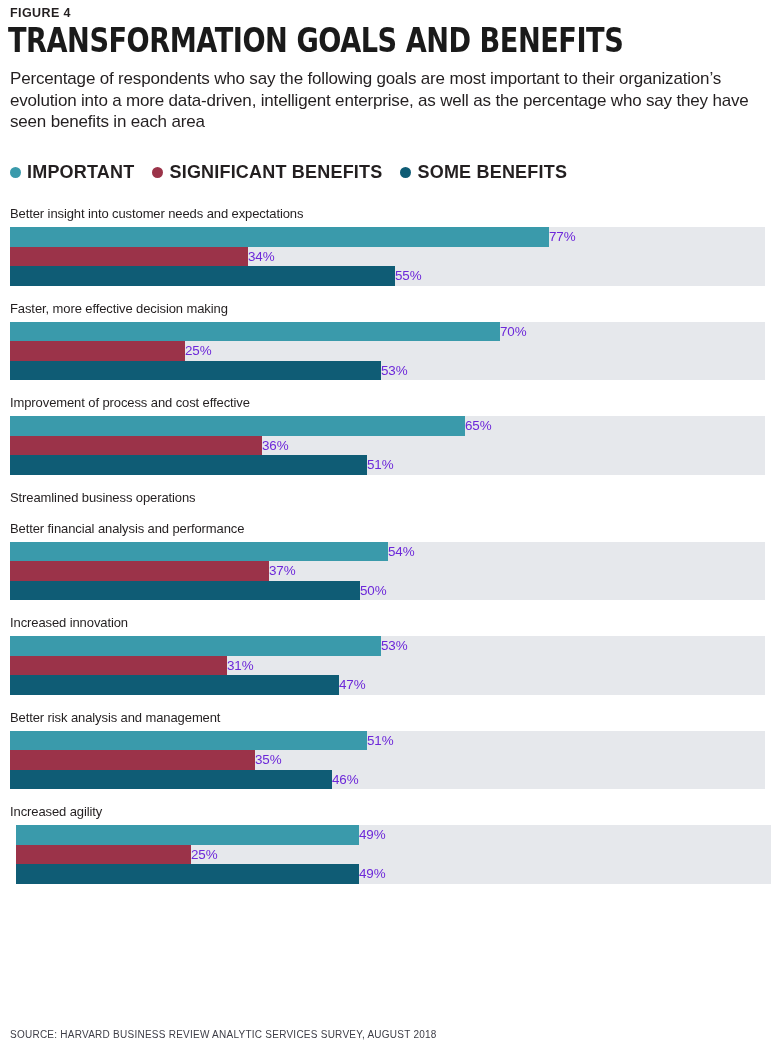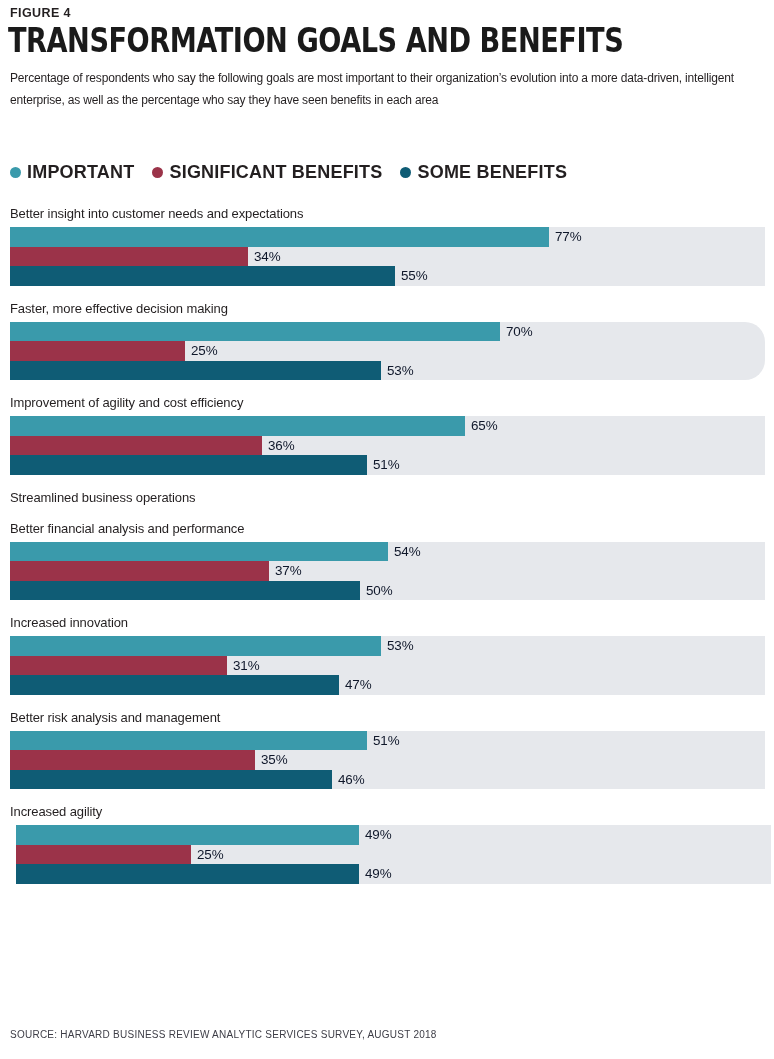--- a/index.html
+++ b/index.html
@@ -49,21 +49,21 @@
     transform: scaleX(0.80);
     transform-origin: left top;
     white-space: nowrap;
   }
 
   .subtitle {
     position: absolute;
     left: 10px;
     top: 68px;
     width: 752px;
-    font-size: 12px;
+    font-size: 17px;
     line-height: 21.5px;
     color: #231f20;
     font-family: "Liberation Sans", sans-serif;
     letter-spacing: -0.18px;
   }
 
   
   .legend {
     position: absolute;
     left: 10px;
@@ -124,22 +124,22 @@
     height: 19.5px;
     display: flex;
     align-items: center;
   }
   .bar {
     height: 19.5px;
     flex: 0 0 auto;
   }
   .bar-value {
     font-size: 13.4px;
-    color: #0f172a;
-    padding-left: 6px;
+    color: #6d28d9;
+    padding-left: 0;
     white-space: nowrap;
     font-family: "Liberation Sans", sans-serif;
     letter-spacing: -0.1px;
   }
 
   
   .source {
     position: absolute;
     left: 10px;
     top: 1029px;
@@ -190,37 +190,37 @@
             <div class="bar-value">34%</div>
           </div>
           <div class="bar-row">
             <div class="bar" style="width: 385px; background: rgb(15, 92, 117);"></div>
             <div class="bar-value">55%</div>
           </div>
         </div>
       </div>
       <div class="group">
         <div class="group-label">Faster, more effective decision making</div>
-        <div class="track-block" style="background: rgb(230, 232, 236); border-radius: 20px;">
+        <div class="track-block" style="background: rgb(230, 232, 236);">
           <div class="bar-row">
             <div class="bar" style="width: 490px; background: rgb(58, 154, 171);"></div>
             <div class="bar-value">70%</div>
           </div>
           <div class="bar-row">
             <div class="bar" style="width: 175px; background: rgb(155, 51, 73);"></div>
             <div class="bar-value">25%</div>
           </div>
           <div class="bar-row">
             <div class="bar" style="width: 371px; background: rgb(15, 92, 117);"></div>
             <div class="bar-value">53%</div>
           </div>
         </div>
       </div>
       <div class="group">
-        <div class="group-label">Improvement of agility and cost efficiency</div>
+        <div class="group-label">Improvement of process and cost effective</div>
         <div class="track-block" style="background: rgb(230, 232, 236);">
           <div class="bar-row">
             <div class="bar" style="width: 455px; background: rgb(58, 154, 171);"></div>
             <div class="bar-value">65%</div>
           </div>
           <div class="bar-row">
             <div class="bar" style="width: 252px; background: rgb(155, 51, 73);"></div>
             <div class="bar-value">36%</div>
           </div>
           <div class="bar-row">

